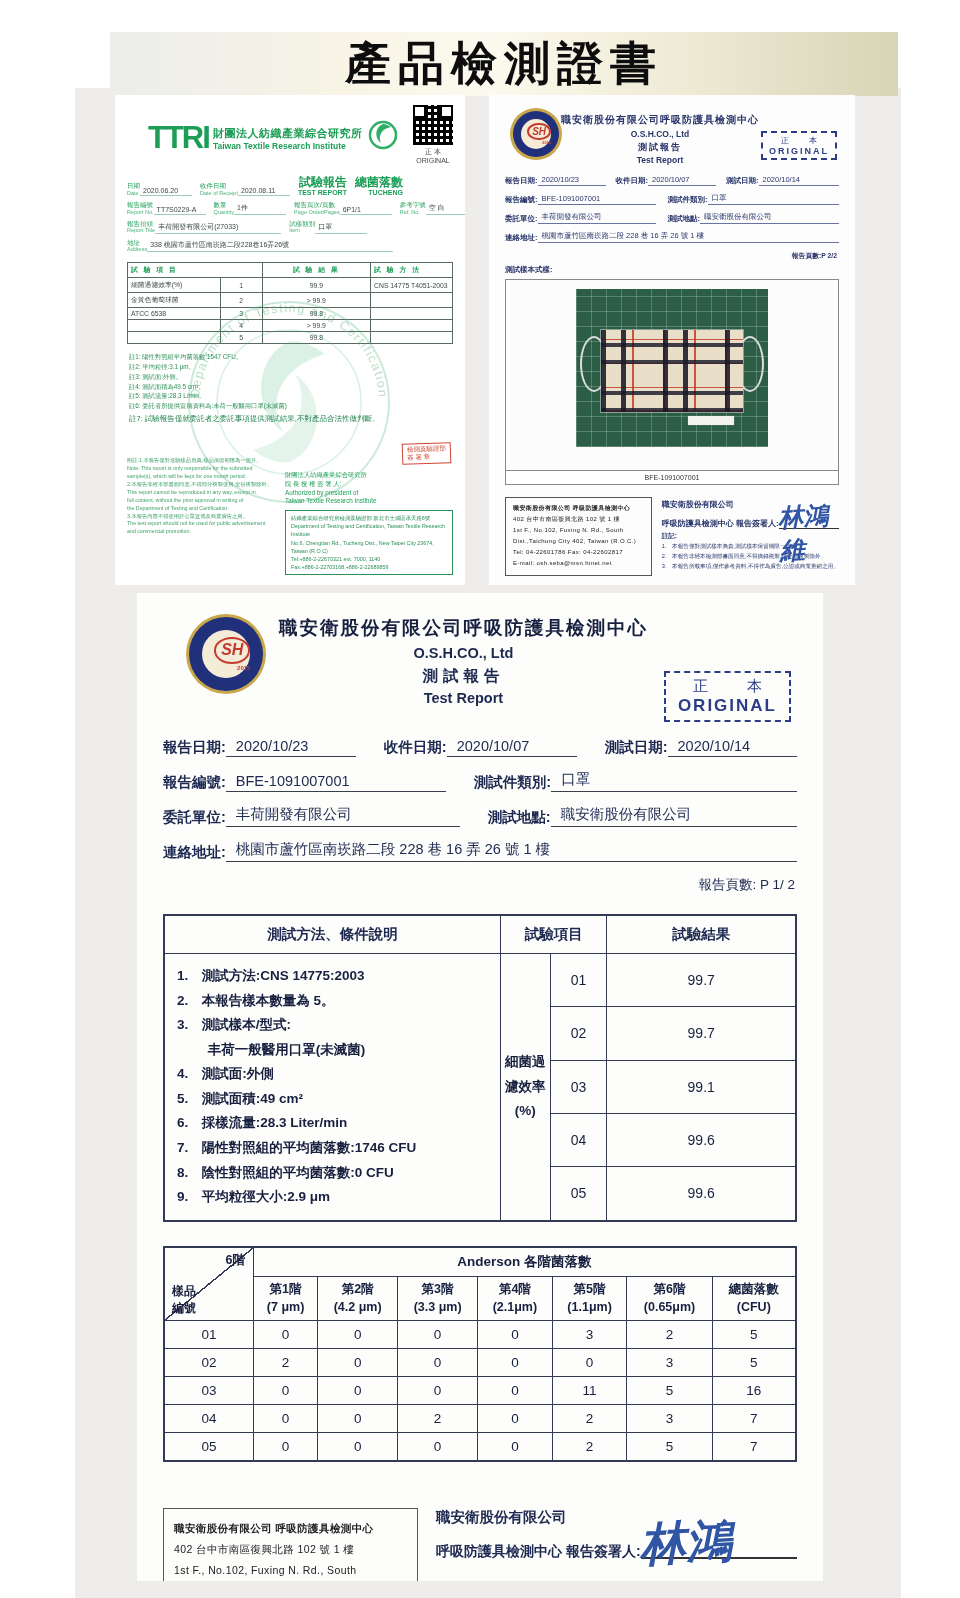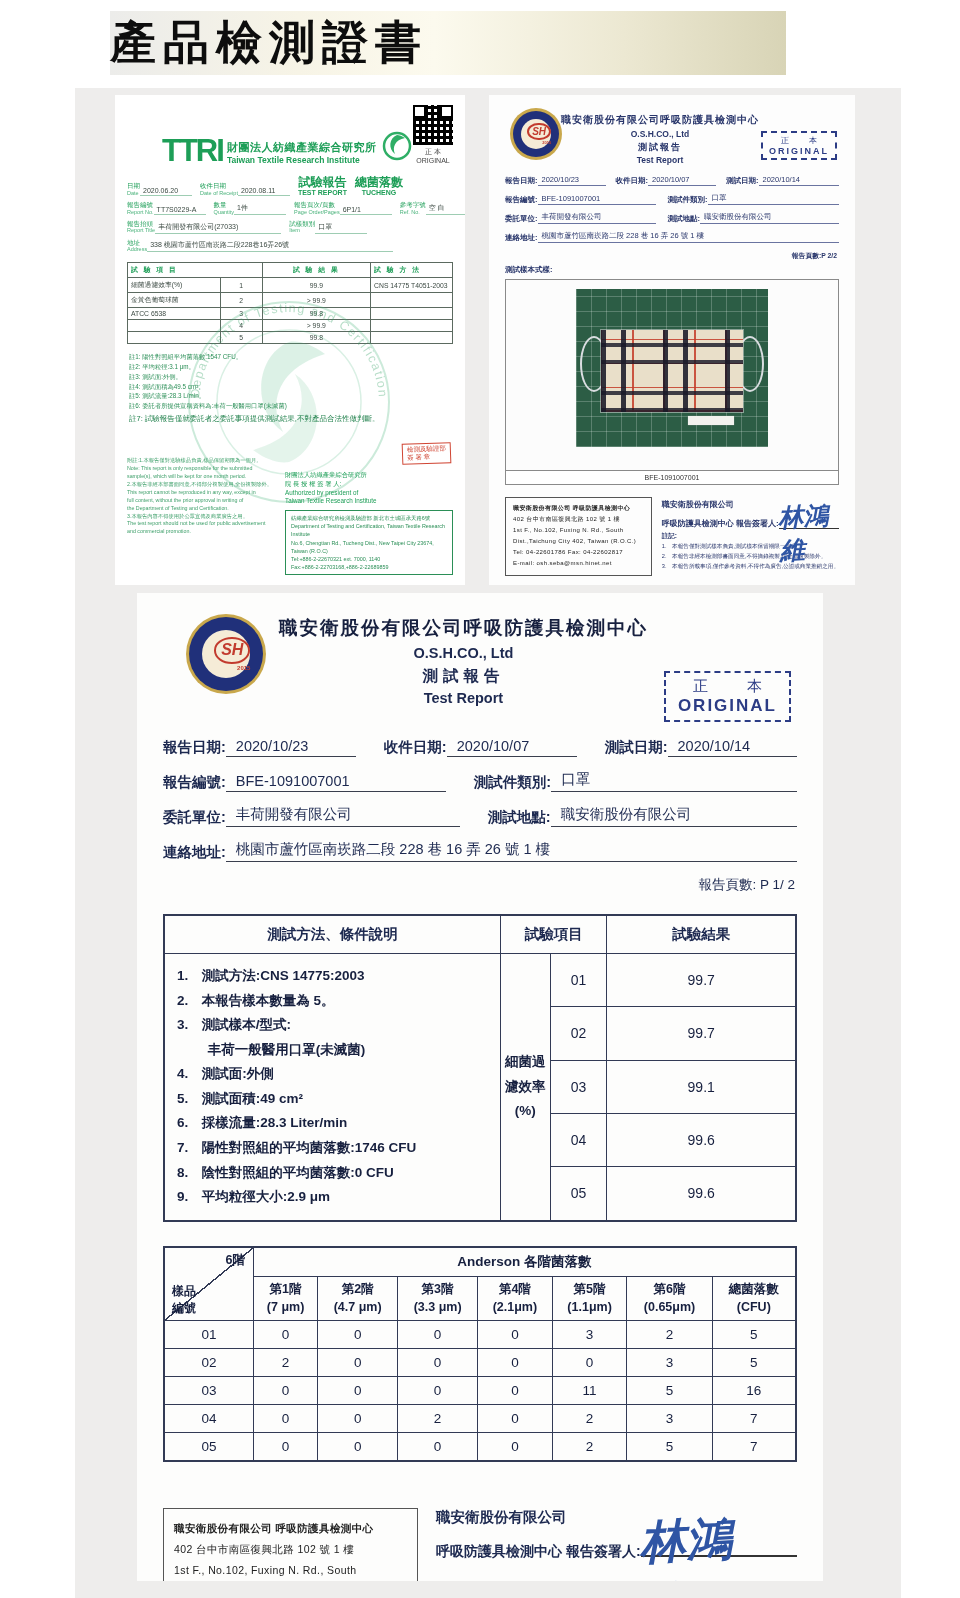--- a/index.html
+++ b/index.html
@@ -5,55 +5,55 @@
   html,body{margin:0;padding:0;}
   body{
     width:960px;height:1598px;position:relative;background:#ffffff;
     font-family:"Liberation Sans","DejaVu Sans",sans-serif;color:#1d2950;
     -webkit-font-smoothing:antialiased;
   }
   .gray-panel{position:absolute;left:75px;top:88px;width:826px;height:1510px;background:#eeedec;}
 
   
   .banner{
-    position:absolute;left:110px;top:11px;width:676px;height:64px;
+    position:absolute;left:110px;top:32px;width:788px;height:64px;
     background:linear-gradient(90deg,#ececea 0%,#f7f4e6 28%,#fcfaee 48%,#ece8d2 76%,#d8d4b6 100%);
-    display:flex;align-items:center;
+    display:flex;align-items:center;justify-content:center;
   }
   .banner-title{font-size:46px;font-weight:bold;color:#0d0d0d;letter-spacing:7px;}
 
   
   .cert-left{position:absolute;left:115px;top:95px;width:350px;height:490px;background:#ffffff;overflow:hidden;}
   .cert-right{position:absolute;left:489px;top:95px;width:366px;height:490px;background:#fdfdfd;overflow:hidden;}
   .main-doc{position:absolute;left:137px;top:593px;width:686px;height:988px;background:#fdfdfc;overflow:hidden;}
 
   
   .ttri{color:#1d9e57;position:relative;height:100%;}
-  .ttri-hdr{display:flex;align-items:flex-end;padding:16px 12px 0 47px;}
+  .ttri-hdr{display:flex;align-items:center;padding:16px 12px 0 33px;}
   .ttri-logotype{font-size:31px;font-weight:800;letter-spacing:-2px;color:#1d9e57;line-height:0.9;}
   .ttri-org{margin-left:4px;}
   .ttri-org-zh{font-size:11px;font-weight:bold;letter-spacing:0.5px;}
   .ttri-org-en{font-size:8.5px;font-weight:bold;}
   .ttri-swirl{margin-left:6px;margin-top:-2px;}
   .ttri-qr{margin-left:auto;margin-top:-6px;text-align:center;}
   .qr{width:40px;height:40px;position:relative;margin:0 auto;
       background-image:
         repeating-linear-gradient(0deg,#000 0 3px,transparent 3px 6px),
         repeating-linear-gradient(90deg,#000 0 3px,#fff 3px 6px);}
   .qr::before,.qr::after{content:"";position:absolute;width:9px;height:9px;border:2.5px solid #000;background:#fff;}
   .qr::before{left:0;top:0;}
   .qr::after{right:0;top:0;}
   .qr-copy{font-size:7px;color:#444;margin-top:2px;line-height:1.3;}
   .ttri-rows{padding:6px 12px 0 12px;}
   .ttri-row{display:flex;align-items:flex-end;margin-top:5px;gap:8px;}
   .tf{display:flex;align-items:flex-end;}
   .tl{font-size:6.5px;line-height:1.15;white-space:nowrap;}
   .tl .en{display:block;font-size:5.5px;color:#49b27a;}
   .tv{font-size:7px;color:#3c4a43;border-bottom:1px solid #9ecdb3;min-width:46px;padding:0 3px 1px 3px;white-space:nowrap;}
-  .ttri-big{font-size:12px;font-weight:bold;line-height:1.05;text-align:center;white-space:nowrap;}
+  .ttri-big{font-size:12px;font-weight:bold;line-height:1.05;text-align:right;white-space:nowrap;}
   .ttri-big .en{display:block;font-size:7px;font-weight:bold;}
   .ttri-table{border-collapse:collapse;margin:10px 12px 0 12px;width:326px;}
   .ttri-table td,.ttri-table th{border:1px solid #5b6a60;font-size:6.8px;padding:2px 3px;color:#3c4a43;}
   .ttri-table th{color:#1d9e57;font-weight:bold;letter-spacing:2px;text-align:left;}
   .ttri-table .c{text-align:center;}
   .ttri-notes{padding:8px 4px 0 14px;position:relative;z-index:2;}
   .ttri-note{font-size:6.3px;color:#2b8f57;line-height:1.55;}
   .ttri-note.big{font-size:7.5px;margin-top:2px;color:#23824e;}
   .ttri-wm{position:absolute;left:52px;top:185px;opacity:.9;z-index:1;pointer-events:none;}
   .ttri-footer{position:absolute;left:0;bottom:10px;width:100%;display:flex;padding:0 12px;box-sizing:border-box;gap:8px;z-index:2;}
@@ -115,21 +115,21 @@
   .loop.r{right:2%;}
   .sticker{position:absolute;right:18%;bottom:14%;width:46px;height:9px;background:#f2f2ee;box-shadow:0 0 1px #999;}
   .photo-cap{position:absolute;left:0;bottom:0;width:100%;border-top:1px solid #8a8a8a;text-align:center;
              font-size:7px;color:#333;padding:3px 0;background:#fff;}
   .osh-s-footer{display:flex;margin-top:12px;gap:10px;}
   .contact-box{border:1px solid #555;padding:5px 7px;width:172px;box-sizing:border-box;}
   .contact-box div{font-size:6px;line-height:1.85;letter-spacing:.4px;color:#222;white-space:nowrap;}
   .contact-box div:first-child{font-weight:bold;}
   .osh-s-right{flex:1;position:relative;}
   .osh-s-right .org{font-size:8px;font-weight:bold;margin-top:2px;}
-  .sigrow{display:flex;align-items:flex-start;margin-top:8px;position:relative;}
+  .sigrow{display:flex;align-items:center;margin-top:8px;position:relative;}
   .sigrow .lb{font-size:8px;font-weight:bold;white-space:nowrap;}
   .sigrow .line{flex:1;border-bottom:1.5px solid #333;height:10px;position:relative;}
   .osh-s-right .signame{position:absolute;right:6px;top:-18px;font-size:25px;}
   .notes-lbl{font-size:6.5px;font-weight:bold;margin-top:3px;}
   .note-ln{font-size:5.6px;line-height:1.8;color:#29366b;white-space:nowrap;}
 
   
   .md{padding:20px 26px 0 26px;position:relative;color:#1d2950;}
   .md-hdr{display:flex;align-items:flex-start;}
   .md-badge{width:74px;height:74px;margin-left:26px;margin-top:4px;}
@@ -556,21 +556,21 @@
         </td>
         <th class="ttl" colspan="7">Anderson 各階菌落數</th>
       </tr>
       <tr>
         <th class="st">
               <div>第1階</div>
               <div>(7 μm)</div>
             </th>
         <th class="st">
               <div>第2階</div>
-              <div>(4.7 μm)</div>
+              <div>(4.2 μm)</div>
             </th>
         <th class="st">
               <div>第3階</div>
               <div>(3.3 μm)</div>
             </th>
         <th class="st">
               <div>第4階</div>
               <div>(2.1μm)</div>
             </th>
         <th class="st">

